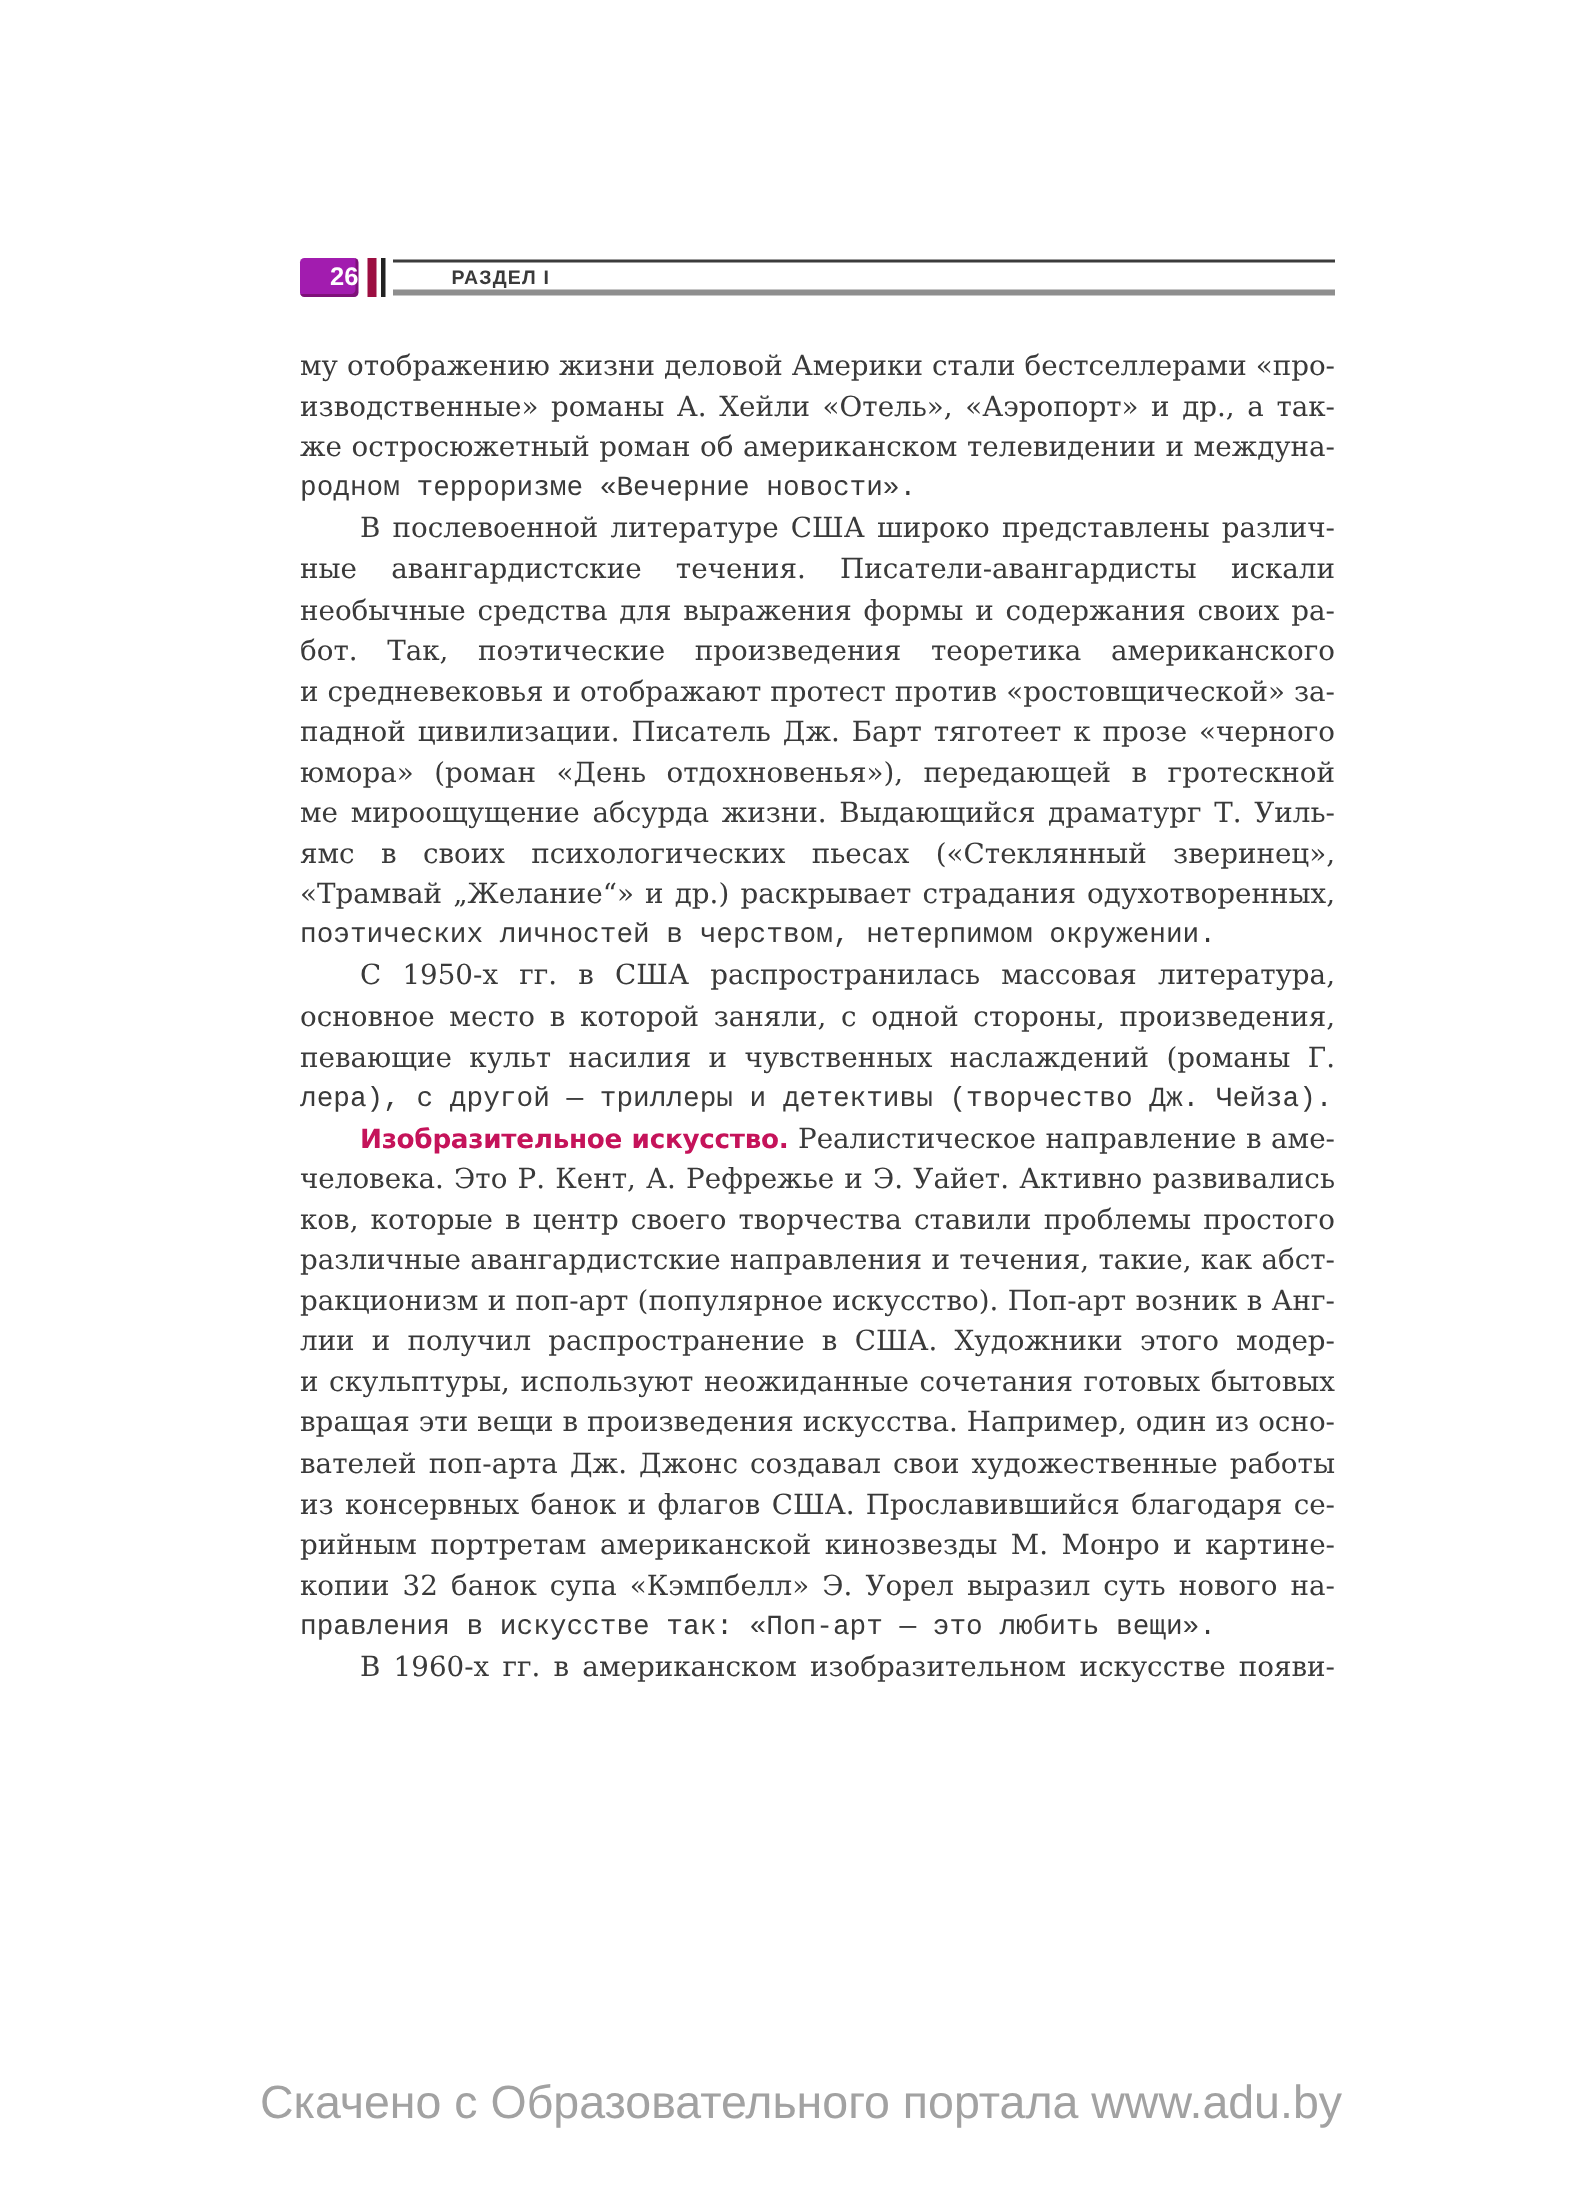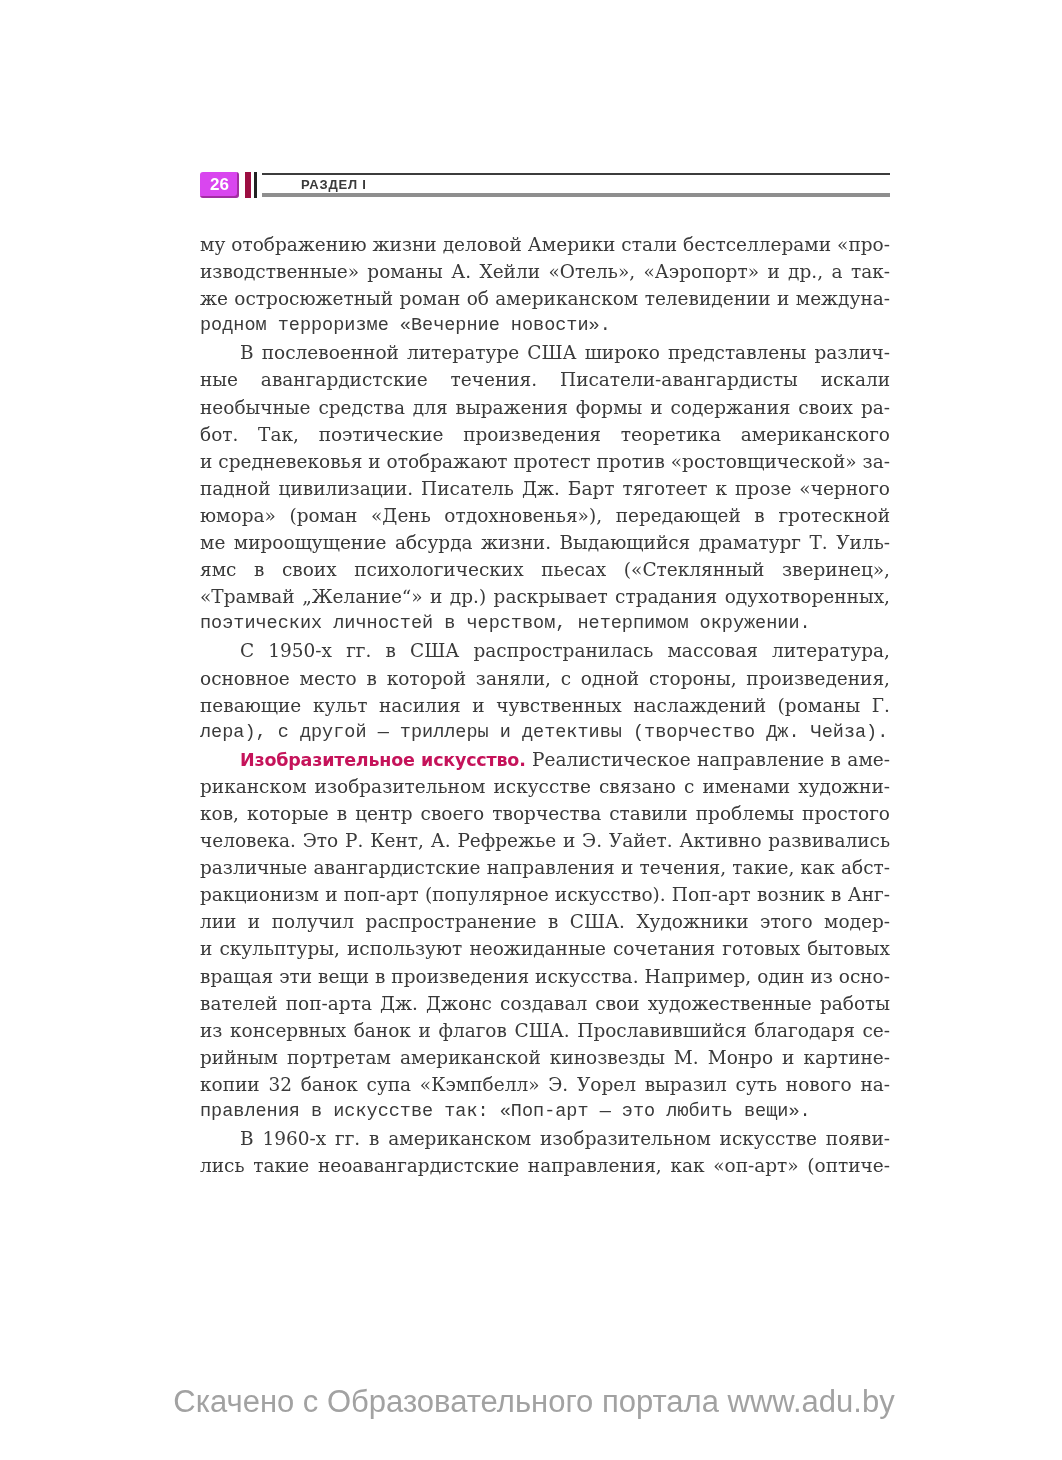--- a/index.html
+++ b/index.html
@@ -6,23 +6,23 @@
   .page {
     position:relative; width:1062px; height:1460px;
     background:#ffffff; overflow:hidden;
     font-family:"DejaVu Serif","Liberation Serif",serif;
   }
 
   
   .header { position:absolute; left:200px; top:171px; width:690px; height:30px; }
   .badge {
     position:absolute; left:0; top:1px; width:39px; height:26px;
-    background:#d946ef; color:#ffffff; border-radius:3px;
+    background:#a21caf; color:#ffffff; border-radius:3px;
     font:bold 17px/26px "Liberation Sans","DejaVu Sans",sans-serif;
-    text-align:center;
+    text-align:right;
     box-shadow: inset -2px -2px 0 rgba(60,0,20,.35);
   }
   .bar-accent { position:absolute; left:45px; top:1px; width:6px; height:26px; background:#9c0e41; }
   .bar-thin   { position:absolute; left:54px; top:1px; width:3px; height:26px; background:#222222; }
   .rule-top   { position:absolute; left:62px; right:0; top:2px;  height:2px; background:#3c3c3c; }
   .rule-bot   { position:absolute; left:62px; right:0; top:22px; height:4px; background:#8e8e8e; }
   .section-title {
     position:absolute; left:101px; top:6px;
     font:bold 13px/15px "Liberation Sans","DejaVu Sans",sans-serif;
     color:#3a3a3a; letter-spacing:.8px;
@@ -93,37 +93,35 @@
       <div class="ln ind">С 1950-х гг. в США распространилась массовая литература,</div>
       <div class="ln">основное место в которой заняли, с одной стороны, произведения, вос-</div>
       <div class="ln">певающие культ насилия и чувственных наслаждений (романы Г. Мил-</div>
       <div class="ln end">лера), с другой — триллеры и детективы (творчество Дж. Чейза).</div>
     </div>
 
     <div class="para">
       <div class="ln ind">
         <span class="runin">Изобразительное искусство.</span><span> Реалистическое направление в аме-</span>
       </div>
-      <div class="ln">риканском изобразительном искусстве связано с именами художни-</div>
+      <div class="ln">человека. Это Р. Кент, А. Рефрежье и Э. Уайет. Активно развивались</div>
       <div class="ln">ков, которые в центр своего творчества ставили проблемы простого</div>
-      <div class="ln">человека. Это Р. Кент, А. Рефрежье и Э. Уайет. Активно развивались</div>
       <div class="ln">различные авангардистские направления и течения, такие, как абст-</div>
       <div class="ln">ракционизм и поп-арт (популярное искусство). Поп-арт возник в Анг-</div>
       <div class="ln">лии и получил распространение в США. Художники этого модер-</div>
       <div class="ln">и скульптуры, используют неожиданные сочетания готовых бытовых</div>
       <div class="ln">вращая эти вещи в произведения искусства. Например, один из осно-</div>
       <div class="ln">вателей поп-арта Дж. Джонс создавал свои художественные работы</div>
       <div class="ln">из консервных банок и флагов США. Прославившийся благодаря се-</div>
       <div class="ln">рийным портретам американской кинозвезды М. Монро и картине-</div>
       <div class="ln">копии 32 банок супа «Кэмпбелл» Э. Уорел выразил суть нового на-</div>
       <div class="ln end">правления в искусстве так: «Поп-арт — это любить вещи».</div>
     </div>
 
     <div class="para">
       <div class="ln ind">В 1960-х гг. в американском изобразительном искусстве появи-</div>
-      <div class="ln">лись такие неоавангардистские направления, как «оп-арт» (оптиче-</div>
     </div>
 
   </div>
 
   <div class="watermark">Скачено с Образовательного портала www.adu.by</div>
 
 </div>
 
 </body></html>

